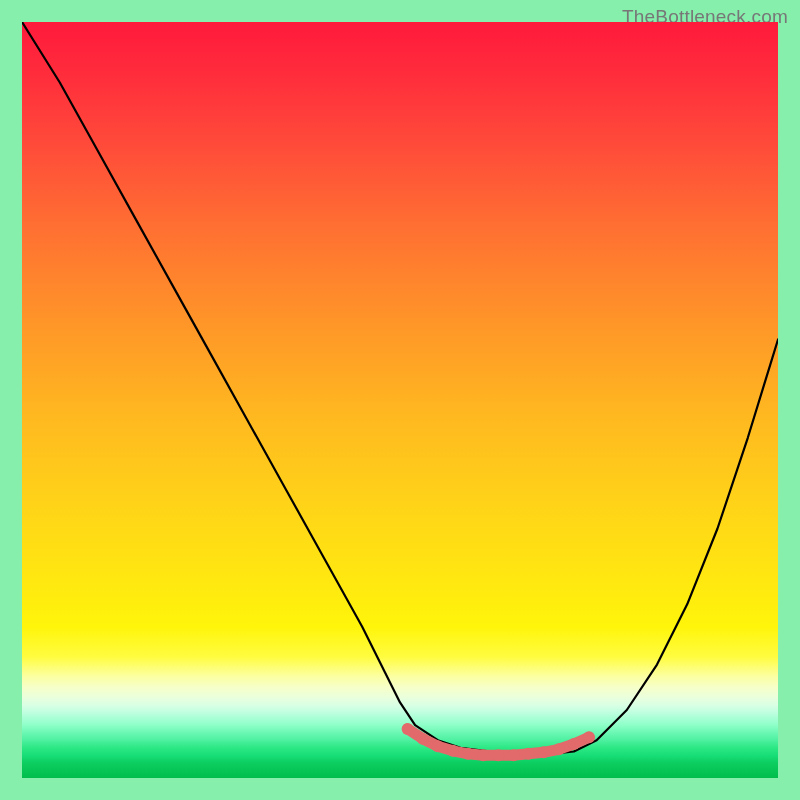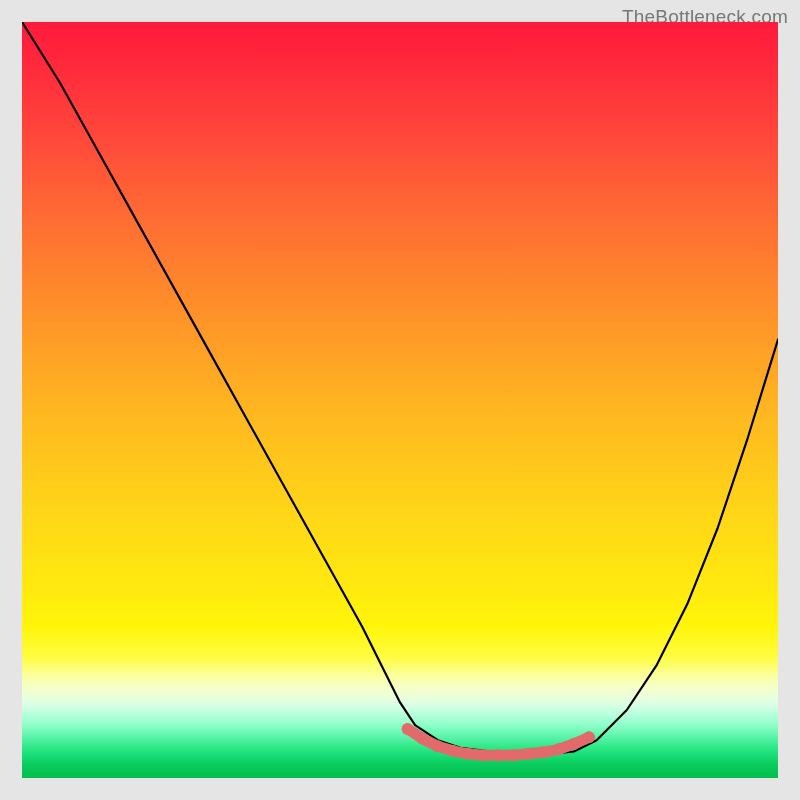--- a/index.html
+++ b/index.html
@@ -8,21 +8,21 @@
     width: 800px;
     height: 800px;
     background: #000;
     overflow: hidden;
     font-family: Arial, Helvetica, sans-serif;
   }
   .chart-container {
     position: relative;
     width: 800px;
     height: 800px;
-    background: #e5e5e5;
+    background: #86efac;
   }
   .plot-area {
     position: absolute;
     left: 22px;
     top: 22px;
     width: 756px;
     height: 756px;
     background: linear-gradient(to bottom,
       #ff1a3c 0%,
       #ff2a3c 6%,

